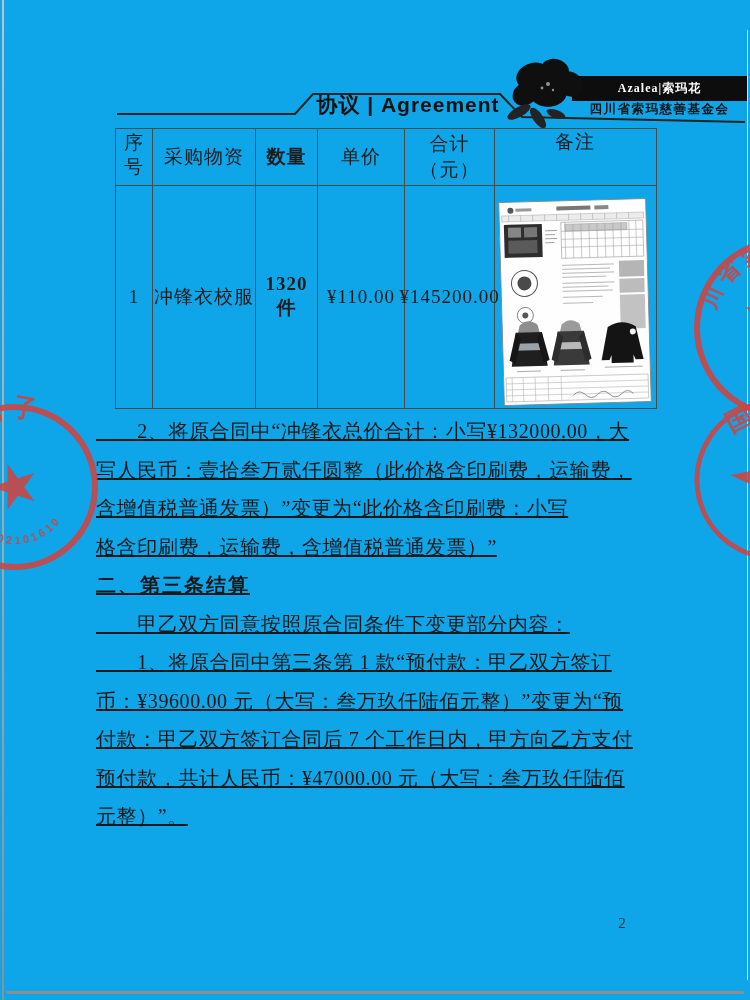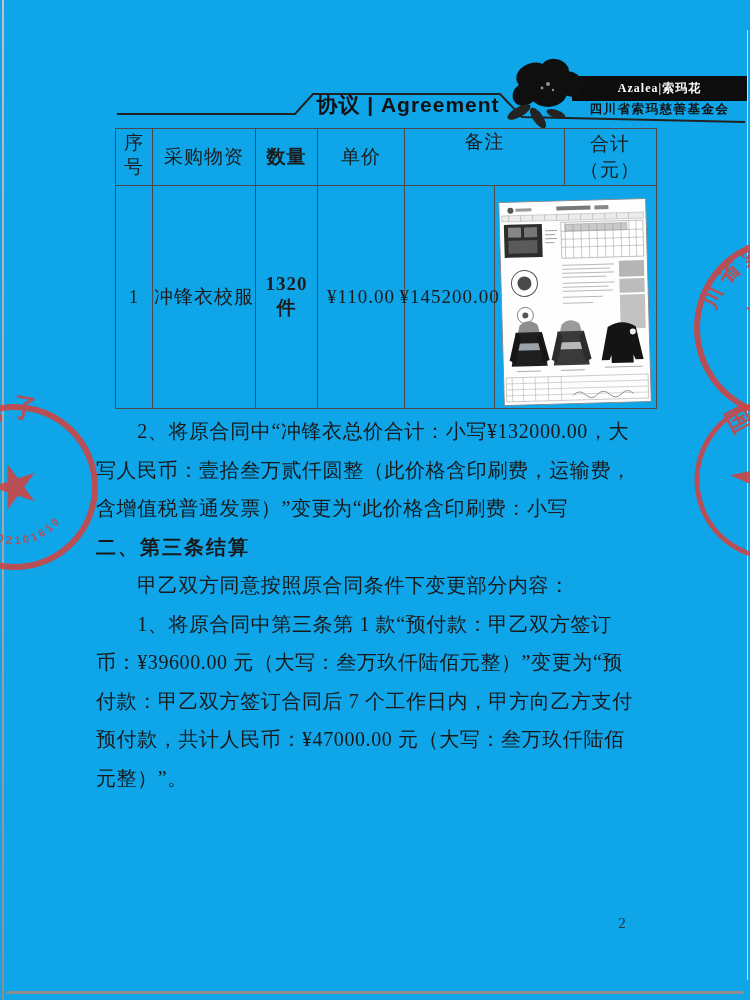--- a/index.html
+++ b/index.html
@@ -35,21 +35,21 @@
   .c1{width:103px;}
   .c2{width:62px;font-weight:bold;}
   .c3{width:87px;}
   .c4{width:90px;}
   .c5{width:160px;align-items:flex-start;justify-content:center;}
   .t-head .c0{align-items:flex-start;}
   .spec{margin-top:14px;transform:rotate(-1.6deg);}
 
   
   .body-text{position:absolute;left:96px;top:412px;width:560px;font-size:20px;letter-spacing:0.6px;color:#191919;}
-  .bline{height:38.5px;line-height:38.5px;white-space:nowrap;}
+  .bline{height:38.5px;line-height:38.5px;white-space:nowrap;text-decoration:underline;}
   .bline.bold{font-weight:bold;letter-spacing:2px;}
 
   
   .page-num{position:absolute;left:612px;top:915px;width:20px;text-align:center;font-size:15px;color:#333;}
 
   
   .stamp{position:absolute;opacity:0.85;}
   .stamp-left{left:-80px;top:392px;width:190px;height:190px;transform:rotate(-18deg);}
   .stamp-rt{left:675px;top:218px;width:220px;height:220px;transform:rotate(10deg);}
   .stamp-rb{left:675px;top:380px;width:200px;height:200px;transform:rotate(-12deg);}
@@ -93,22 +93,22 @@
       <circle cx="50" cy="36" r="1.2"></circle>
     </g>
   </svg>
 
   <div class="doc-table">
     <div class="t-row t-head">
       <div class="t-cell c0">序号</div>
       <div class="t-cell c1">采购物资</div>
       <div class="t-cell c2">数量</div>
       <div class="t-cell c3">单价</div>
+      <div class="t-cell c4">合计（元）</div>
       <div class="t-cell c5">备注</div>
-      <div class="t-cell c4">合计（元）</div>
     </div>
     <div class="t-row t-data">
       <div class="t-cell c0" style="align-items:center;">1</div>
       <div class="t-cell c1">冲锋衣校服</div>
       <div class="t-cell c2">1320 件</div>
       <div class="t-cell c3">¥110.00</div>
       <div class="t-cell c4">¥145200.00</div>
       <div class="t-cell c5">
 
         <svg class="spec" width="148" height="204" viewBox="0 0 148 204">
@@ -159,20 +159,21 @@
           <path d="M70 195 q6 -6 12 0 t12 0 t12 0 t12 0 t12 0" stroke="#777" fill="none" stroke-width="0.8"></path>
         </svg>
       </div>
     </div>
   </div>
 
   <div class="body-text">
     <div class="bline">　　2、将原合同中“冲锋衣总价合计：小写¥132000.00，大</div>
     <div class="bline">写人民币：壹拾叁万贰仟圆整（此价格含印刷费，运输费，</div>
     <div class="bline">含增值税普通发票）”变更为“此价格含印刷费：小写</div>
+    <div class="bline">格含印刷费，运输费，含增值税普通发票）”</div>
     <div class="bline bold">二、第三条结算</div>
     <div class="bline">　　甲乙双方同意按照原合同条件下变更部分内容：</div>
     <div class="bline">　　1、将原合同中第三条第 1 款“预付款：甲乙双方签订</div>
     <div class="bline">币：¥39600.00 元（大写：叁万玖仟陆佰元整）”变更为“预</div>
     <div class="bline">付款：甲乙双方签订合同后 7 个工作日内，甲方向乙方支付</div>
     <div class="bline">预付款，共计人民币：¥47000.00 元（大写：叁万玖仟陆佰</div>
     <div class="bline">元整）”。</div>
   </div>
 
   <div class="page-num">2</div>

